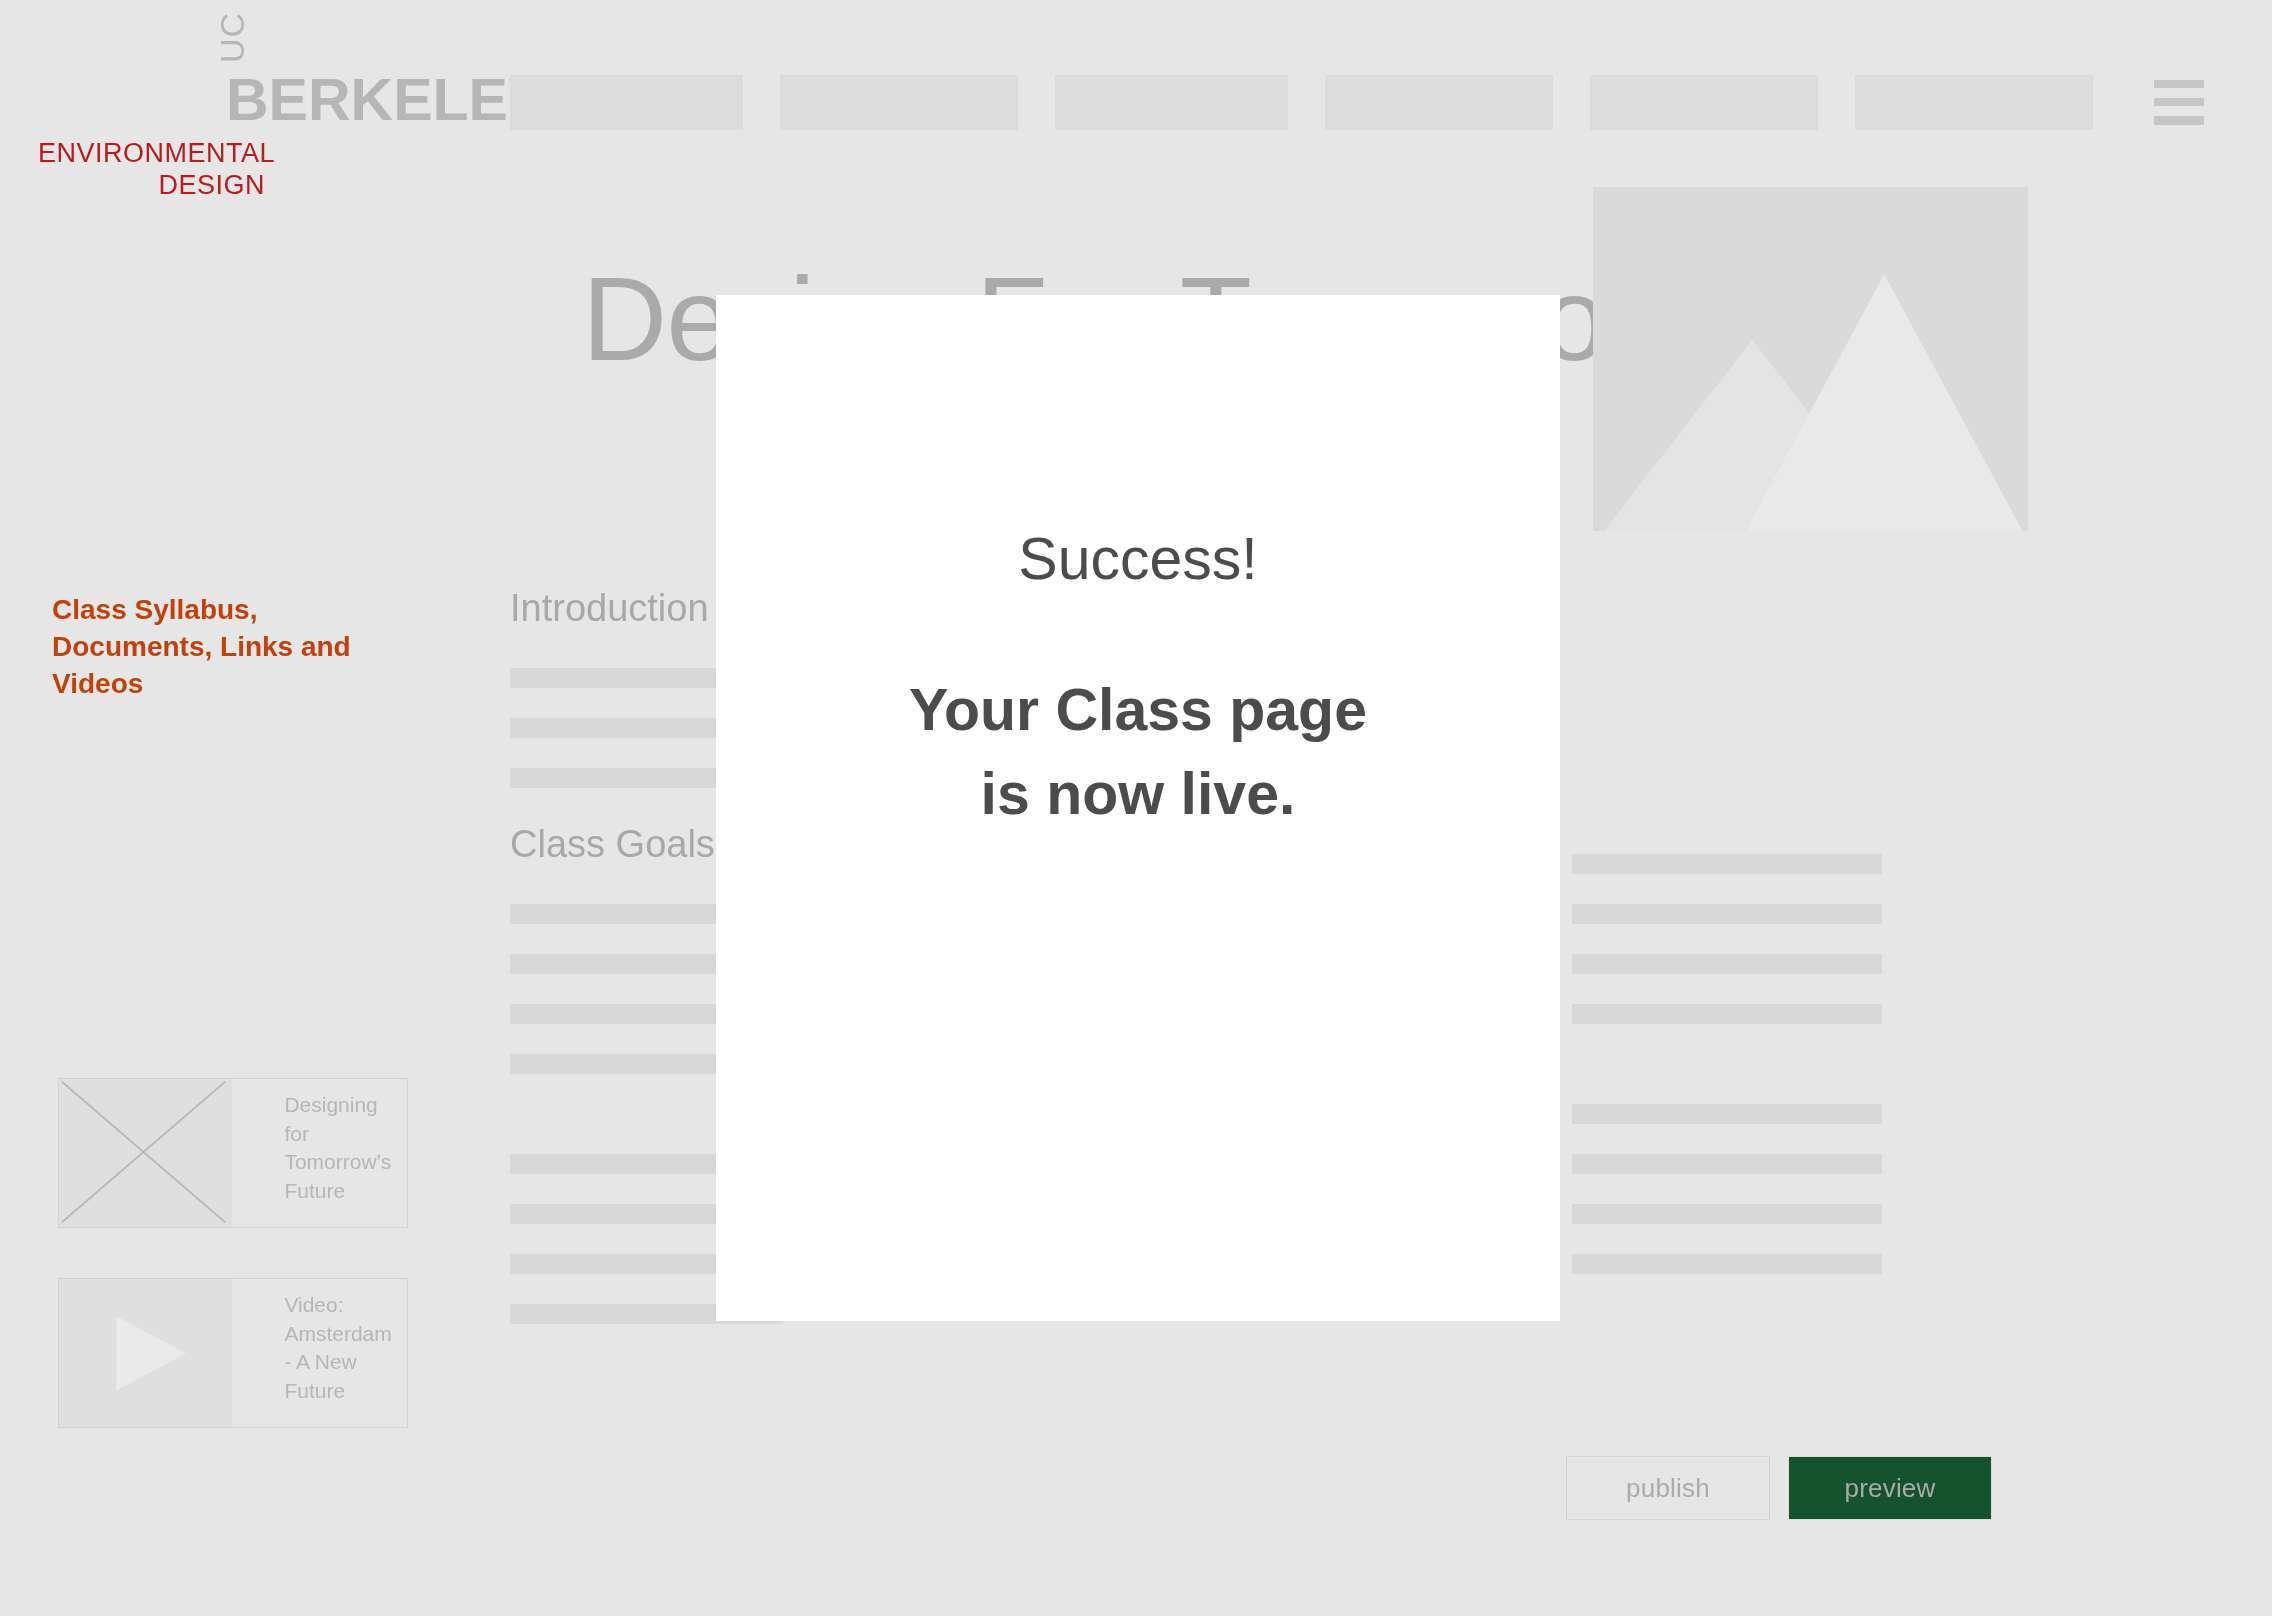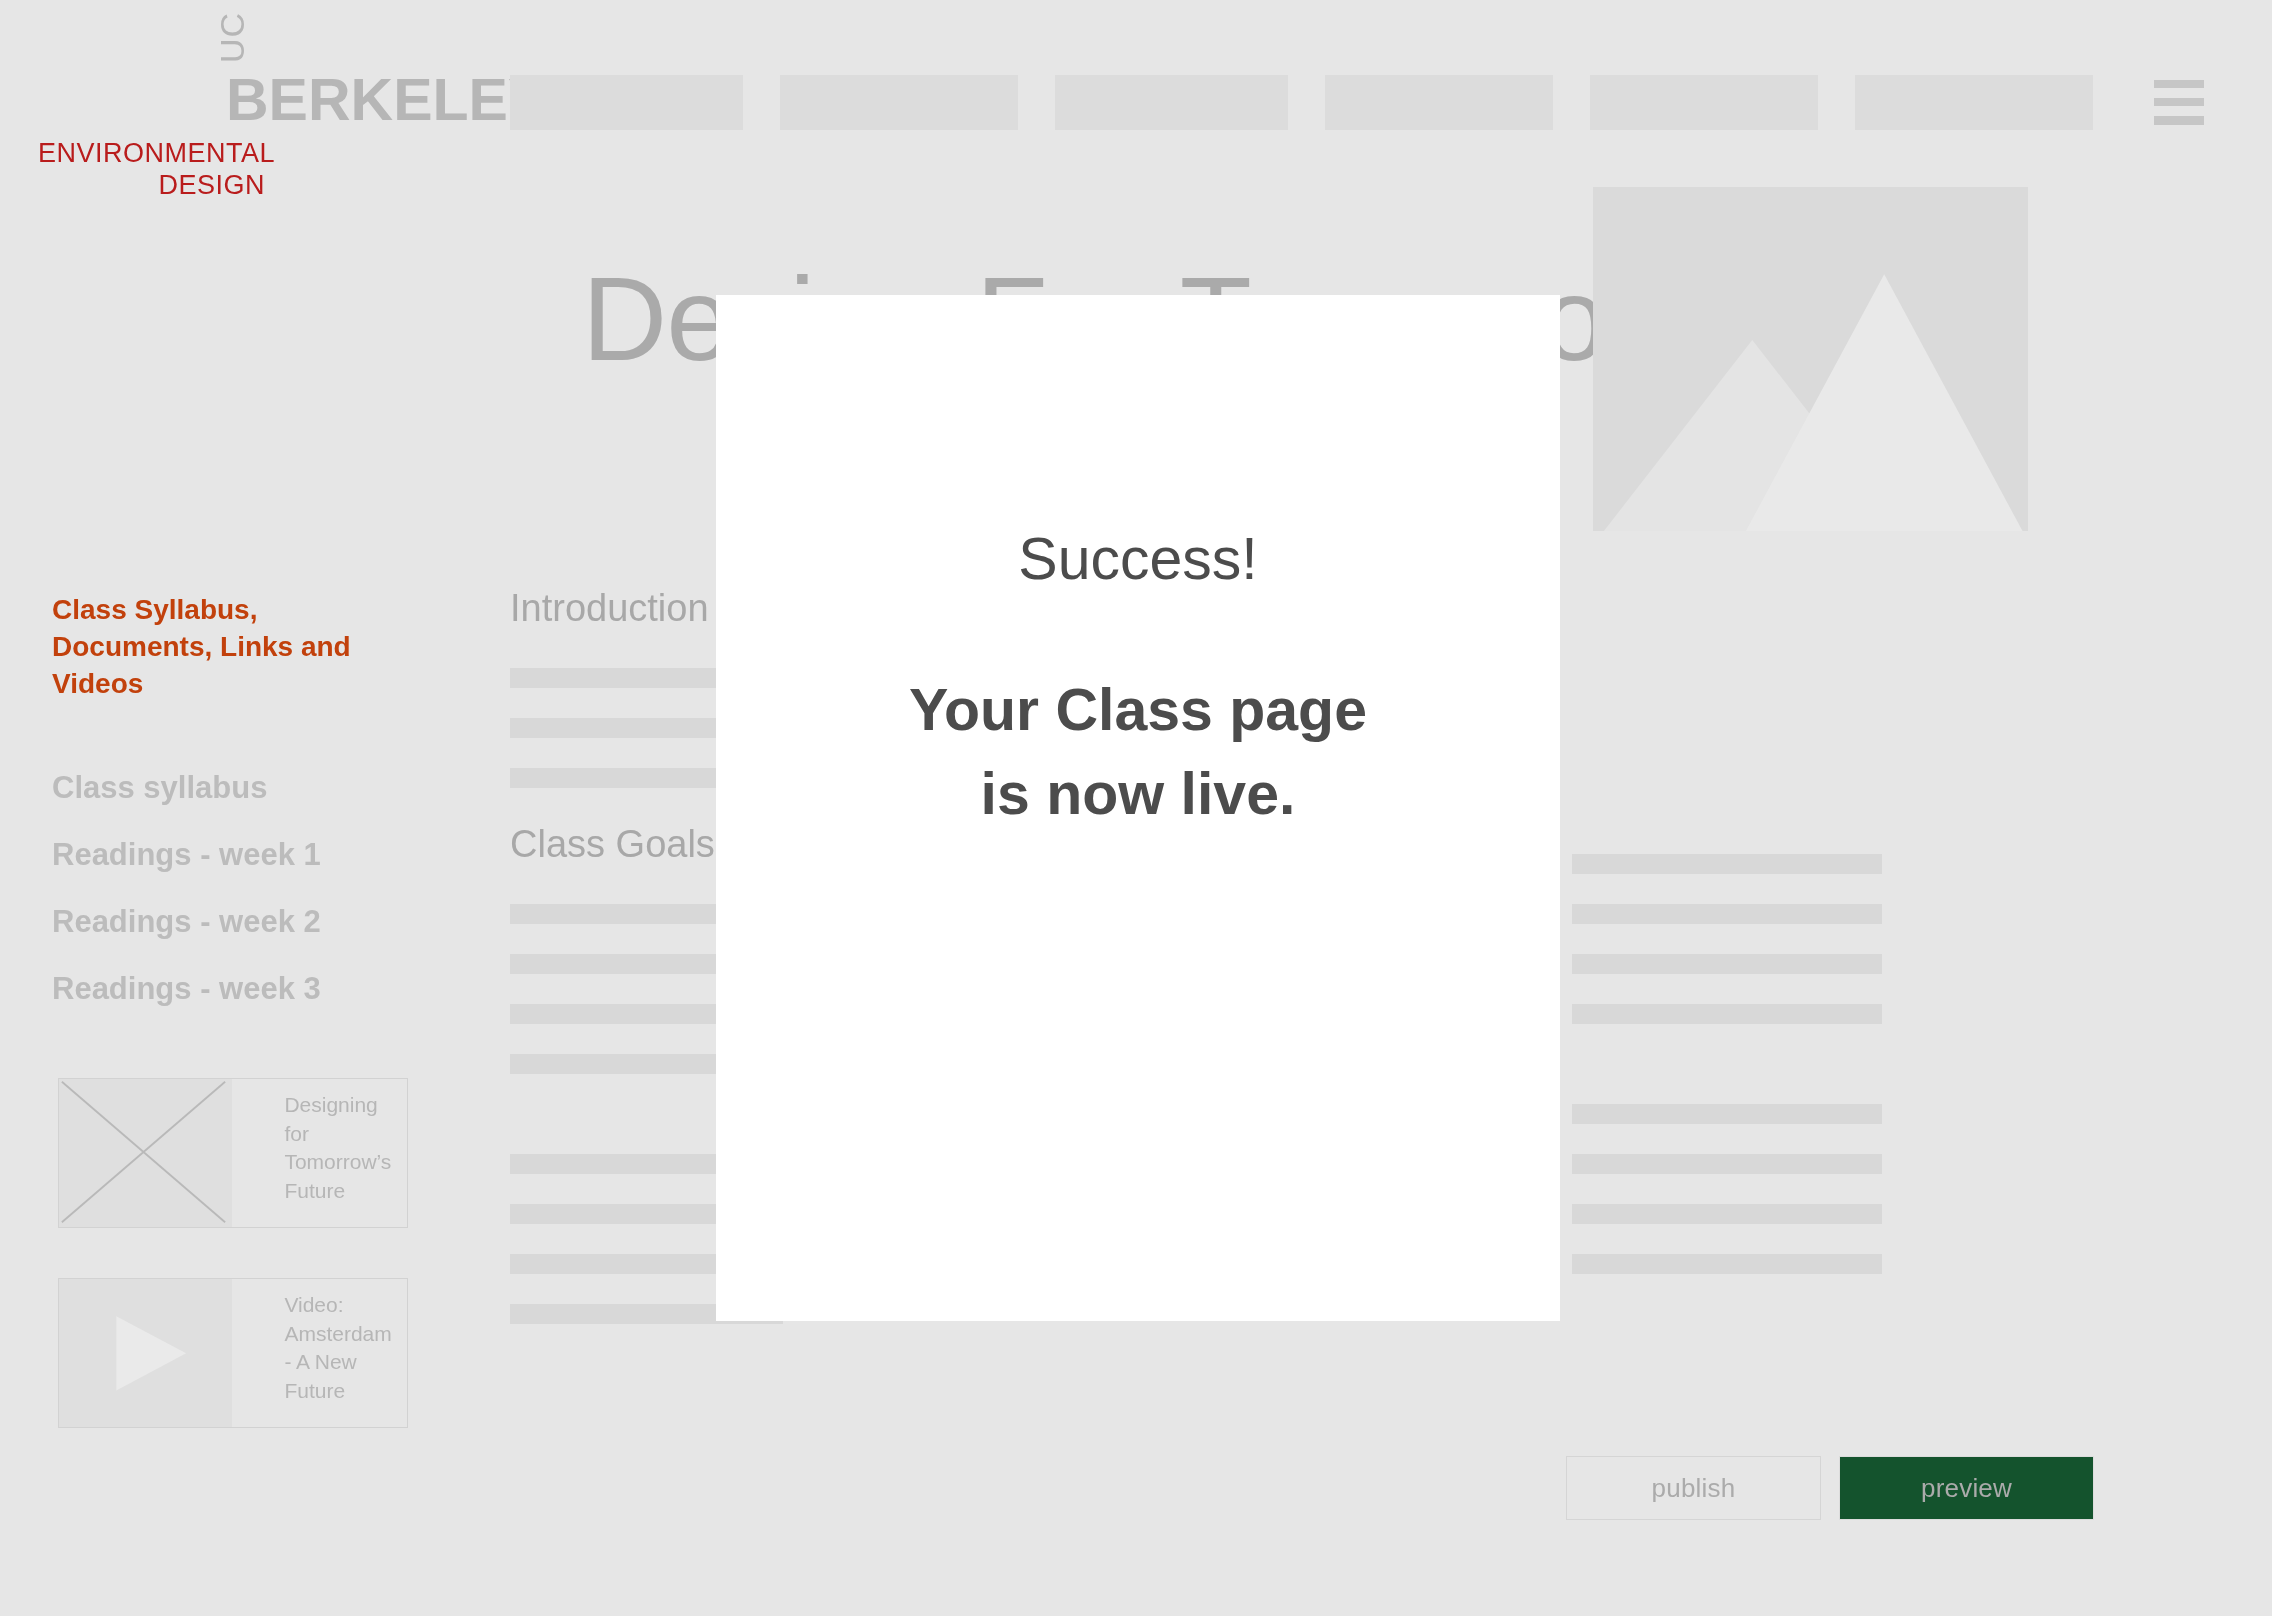--- a/index.html
+++ b/index.html
@@ -219,21 +219,21 @@
 
   
   .footer-actions {
     position: absolute;
     left: 1566px;
     top: 1456px;
     display: flex;
     gap: 18px;
   }
   .btn {
-    width: 255px;
+    width: 204px;
     height: 64px;
     display: flex;
     align-items: center;
     justify-content: center;
     font-size: 26px;
     color: #ababab;
     font-weight: 400;
     cursor: pointer;
     box-sizing: border-box;
     letter-spacing: 0.2px;
@@ -314,26 +314,20 @@
 
 <div class="hero-image">
   <svg width="435" height="344" viewBox="0 0 478 378">
     <polygon points="175,168 338,378 12,378" fill="#e4e4e4"></polygon>
     <polygon points="320,96 472,378 168,378" fill="#e9e9e9"></polygon>
   </svg>
 </div>
 
 <div class="sidebar">
   <div class="sidebar-heading">Class Syllabus, Documents, Links and Videos</div>
-  <div class="sidebar-links">
-    <div class="sidebar-link">Class syllabus</div>
-    <div class="sidebar-link">Readings - week 1</div>
-    <div class="sidebar-link">Readings - week 2</div>
-    <div class="sidebar-link">Readings - week 3</div>
-  </div>
 </div>
 
 <div class="card card-1">
   <div class="card-thumb">
     <svg width="169" height="146" viewBox="0 0 186 161">
       <line x1="3" y1="3" x2="183" y2="158" stroke="#b9b9b9" stroke-width="2"></line>
       <line x1="183" y1="3" x2="3" y2="158" stroke="#b9b9b9" stroke-width="2"></line>
     </svg>
   </div>
   <div class="card-label">Designing for Tomorrow’s Future</div>

